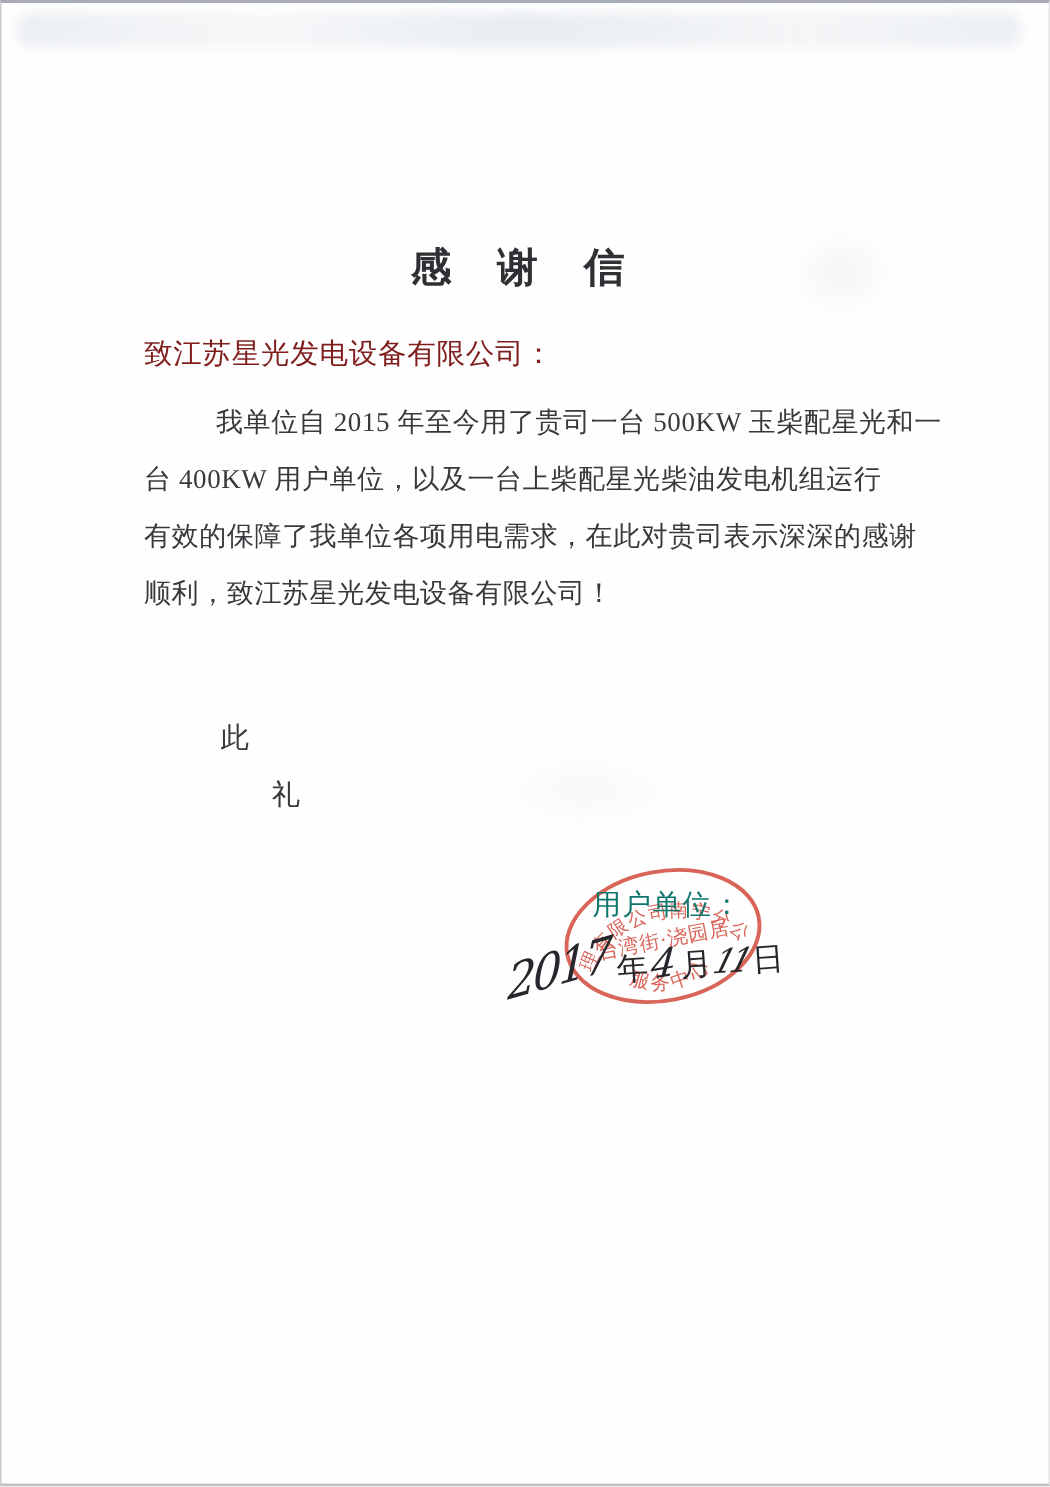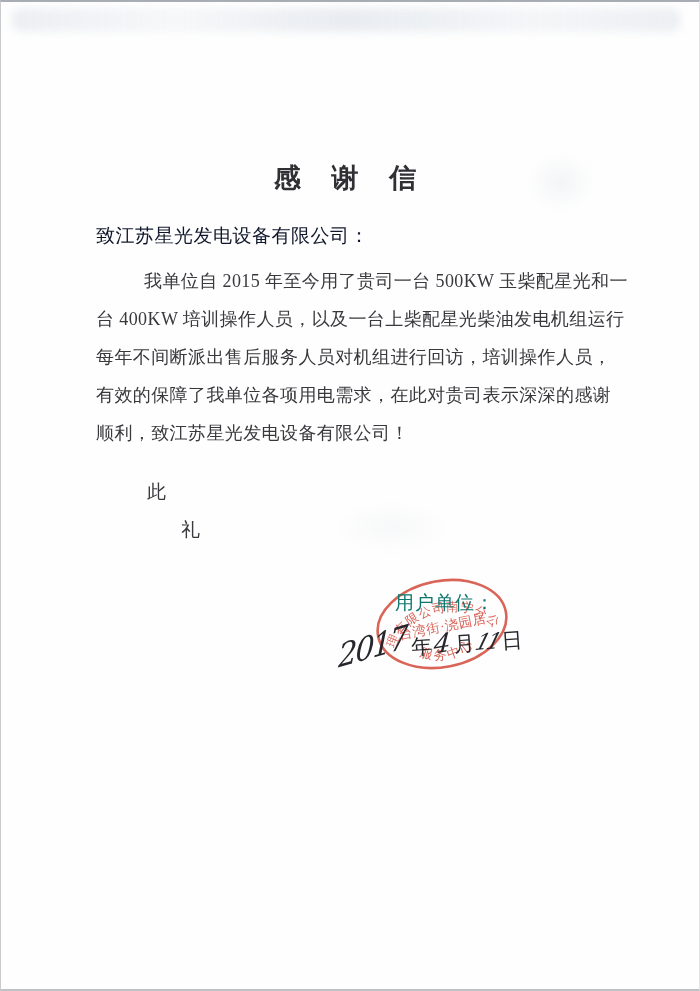--- a/index.html
+++ b/index.html
@@ -38,21 +38,21 @@
     filter:blur(3px);
   }
   .title{
     position:absolute;left:0;top:158px;width:700px;
     text-align:center;
     font-size:27px;letter-spacing:12px;
     color:#2f2f34;font-weight:600;
   }
   .greeting{
     position:absolute;left:95px;top:221px;
-    font-size:19px;color:#0f172a;letter-spacing:.5px;
+    font-size:19px;color:#7f1d1d;letter-spacing:.5px;
   }
   .body-block{
     position:absolute;left:95px;top:260px;width:516px;
     font-size:18px;color:#38383d;line-height:38px;
   }
   .body-line{white-space:nowrap;letter-spacing:.4px;}
   .body-line.first{text-indent:48px;font-family:Liberation Serif, serif;}
   .closing-ci{position:absolute;left:146px;top:477px;font-size:19px;color:#38383d;}
   .closing-li{position:absolute;left:180px;top:515px;font-size:19px;color:#38383d;}
   .sig-label{
@@ -94,22 +94,21 @@
   <div class="smudge-top"></div>
   <div class="smudge-right"></div>
   <div class="smudge-mid"></div>
 
   <div class="title">感 谢 信</div>
 
   <div class="greeting">致江苏星光发电设备有限公司：</div>
 
   <div class="body-block">
     <div class="body-line first">我单位自 2015 年至今用了贵司一台 500KW 玉柴配星光和一</div>
-    <div class="body-line">台 400KW 培训操作人员，以及一台上柴配星光柴油发电机组运行</div>
-    <div class="body-line">每年不间断派出售后服务人员对机组进行回访，培训操作人员，</div>
+    <div class="body-line">台 400KW 用户单位，以及一台上柴配星光柴油发电机组运行</div>
     <div class="body-line">有效的保障了我单位各项用电需求，在此对贵司表示深深的感谢</div>
     <div class="body-line">顺利，致江苏星光发电设备有限公司！</div>
   </div>
 
   <div class="closing-ci">此</div>
   <div class="closing-li">礼</div>
 
   <div class="sig-label">用户单位：</div>
 
   <div class="stamp-wrap">

